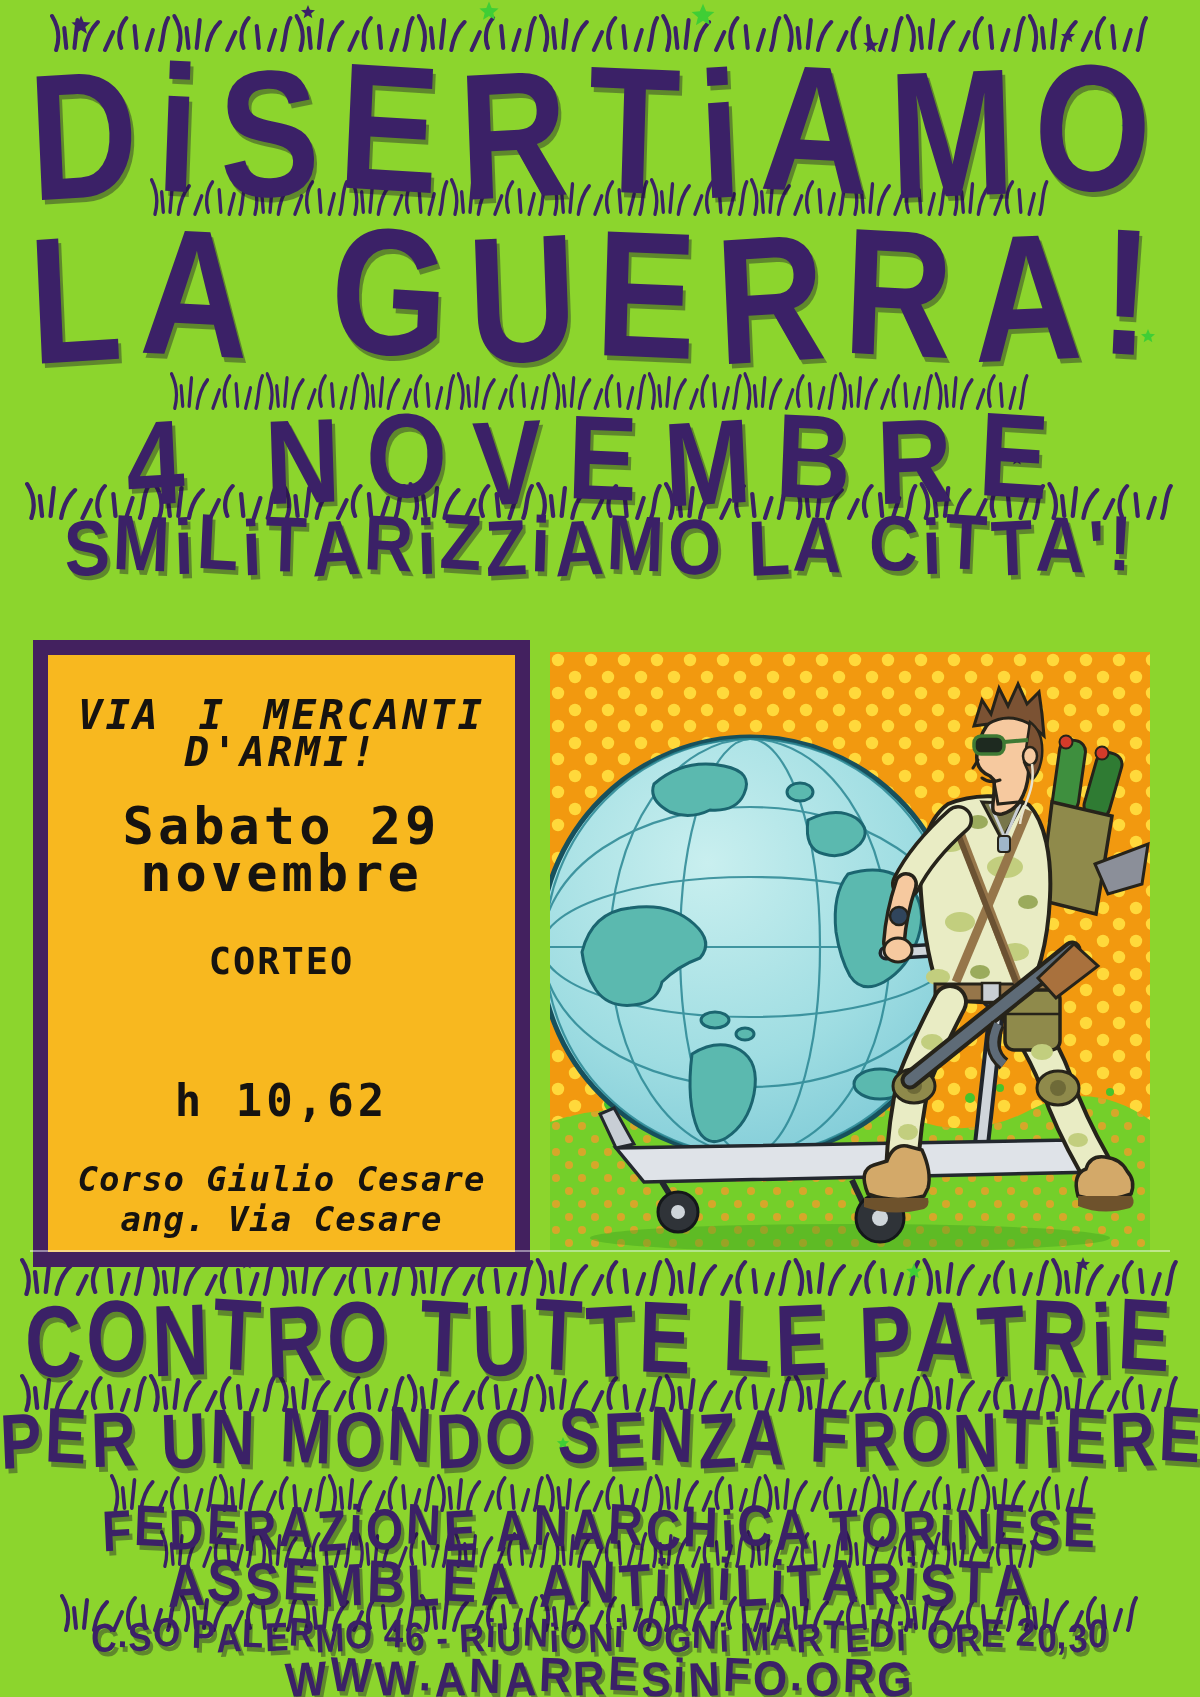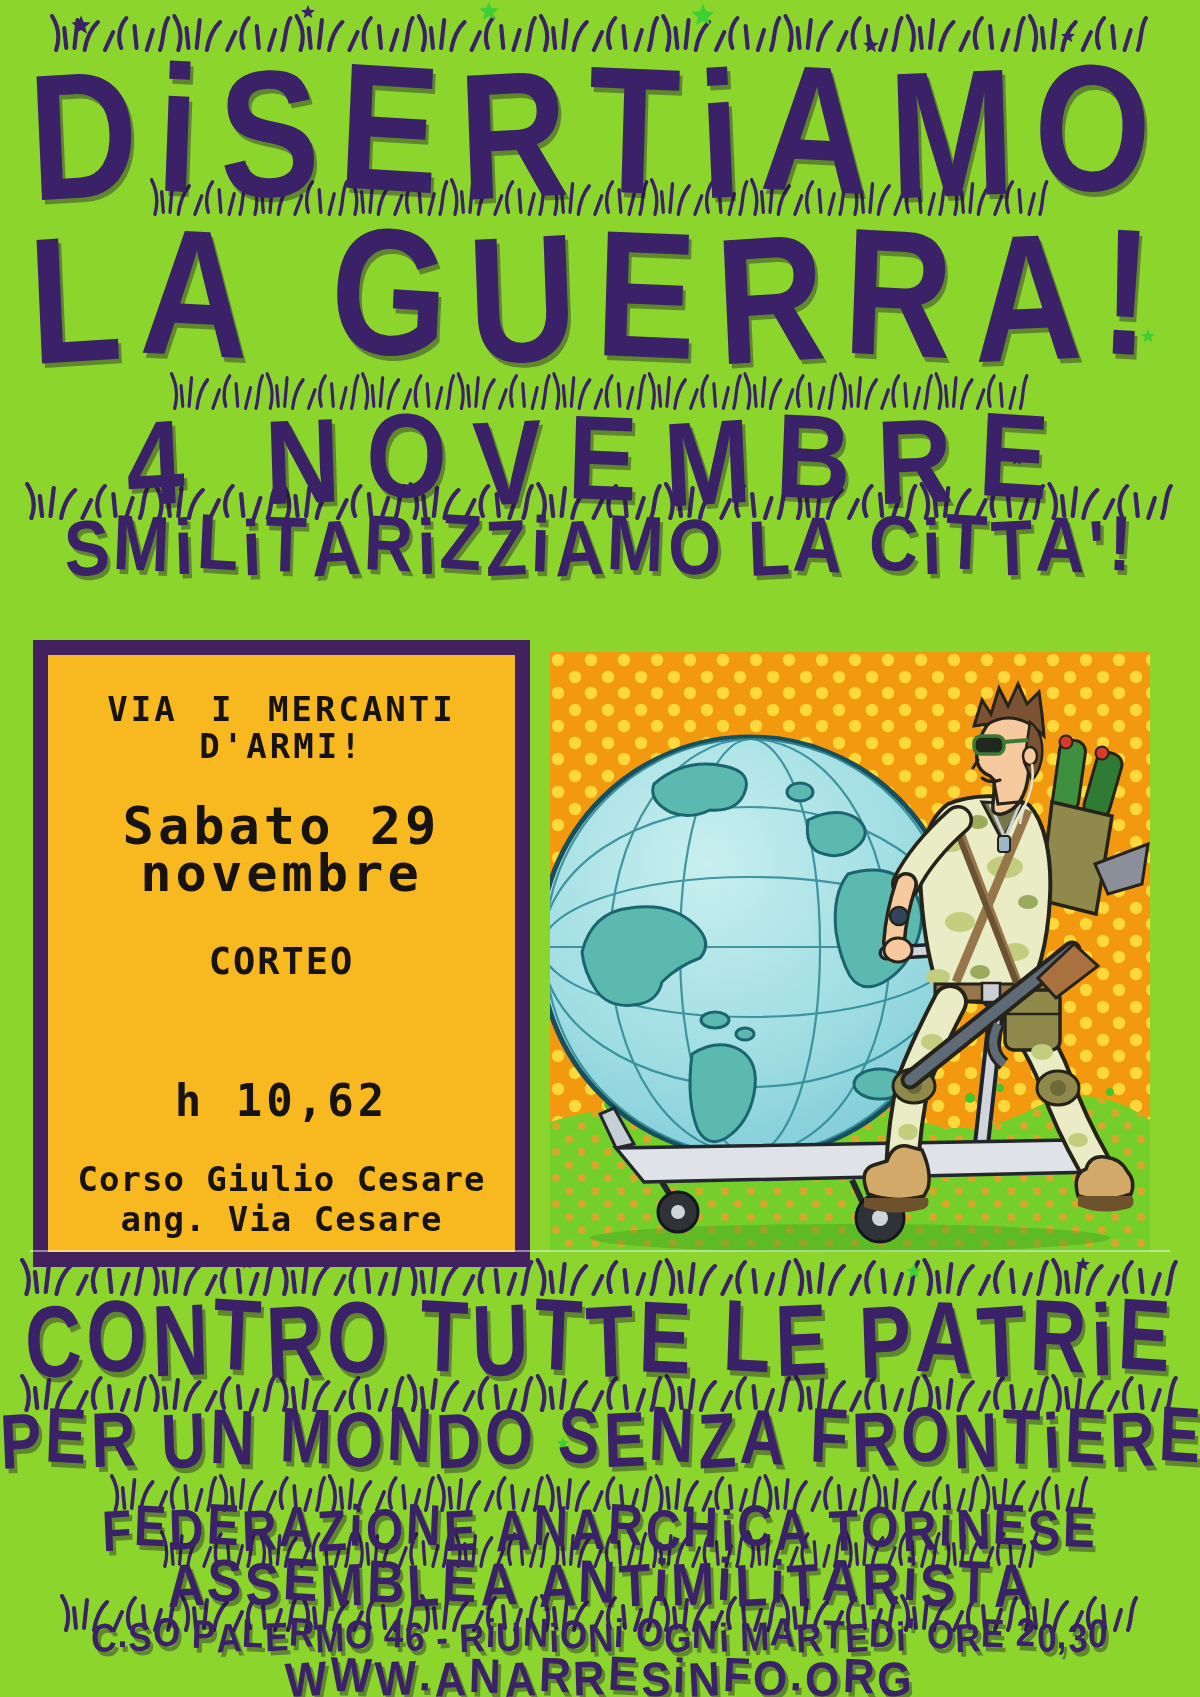--- a/index.html
+++ b/index.html
@@ -20,25 +20,25 @@
   
   .info-box{
     position:absolute;left:33px;top:640px;width:497px;height:627px;
     background:#F8B81F;border:15px solid #43215F;box-sizing:border-box;
   }
   .box-inner{position:relative;width:100%;height:100%;}
   .box-line{
     position:absolute;left:0;width:100%;text-align:center;
     font-family:"DejaVu Sans Mono",monospace;font-weight:bold;color:#161310;
   }
-  .bx-heading{top:36px;font-size:34px;line-height:37px;letter-spacing:3px;word-spacing:10px;}
+  .bx-heading{top:42px;font-size:41px;line-height:37px;letter-spacing:3px;word-spacing:10px;font-style:italic;}
   .bx-date{top:148px;font-size:52px;line-height:47px;letter-spacing:4px;}
   .bx-event{top:290px;font-size:37px;line-height:34px;letter-spacing:2px;}
   .bx-time{top:424px;font-size:44px;line-height:44px;letter-spacing:4px;}
-  .bx-loc{top:504px;font-size:34px;line-height:40px;letter-spacing:1px;}
+  .bx-loc{top:504px;font-size:34px;line-height:40px;letter-spacing:1px;font-style:italic;}
   .illustration{position:absolute;left:550px;top:652px;width:600px;height:600px;}
   .faint-line{position:absolute;left:30px;top:1250px;width:1140px;height:2px;background:rgba(255,255,255,.45);}
 </style>
 </head>
 <body>
 
 <div class="poster">
 
   <svg width="0" height="0" style="position:absolute" aria-hidden="true">
     <defs>

